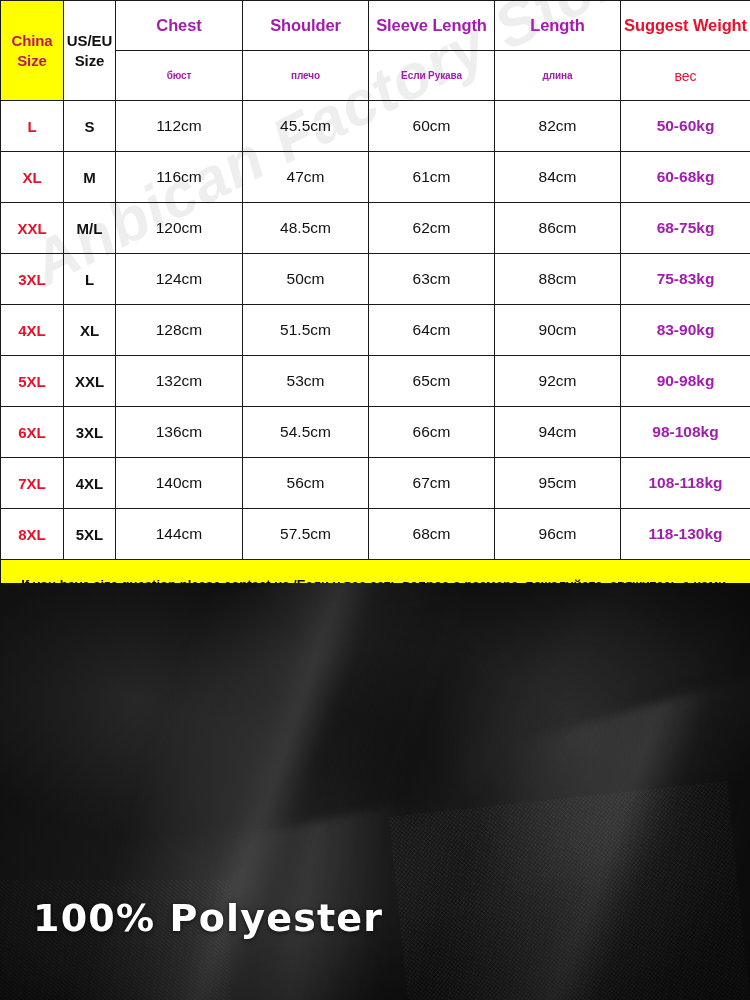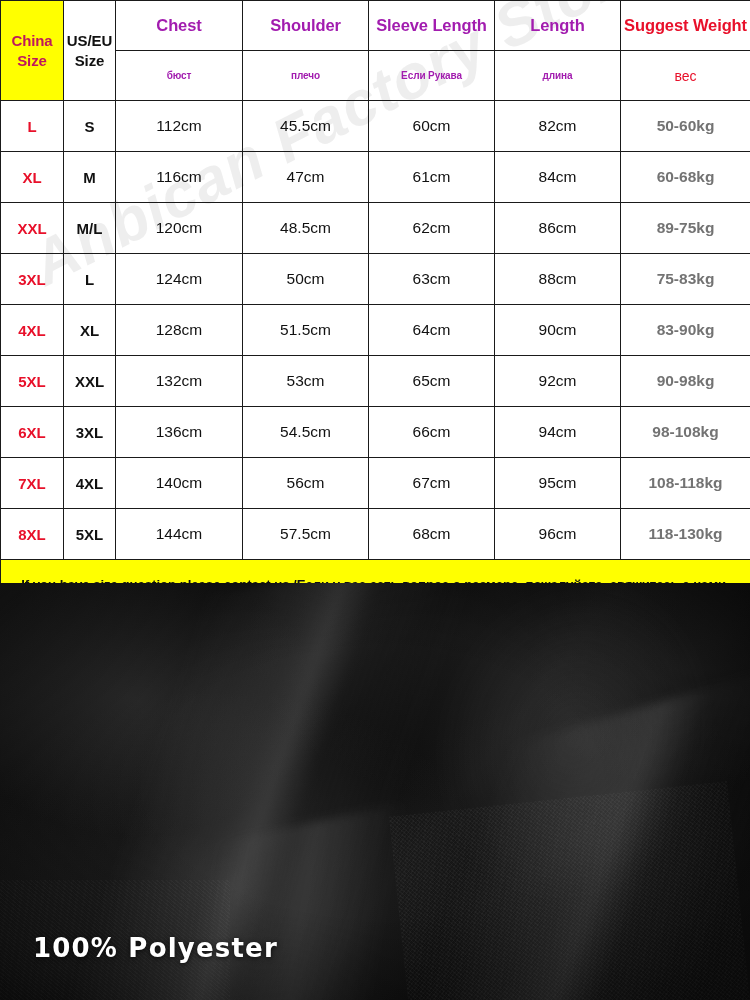--- a/index.html
+++ b/index.html
@@ -104,21 +104,21 @@
     color: #e8102a;
     font-weight: bold;
     font-size: 15px;
   }
   .data-row td.eu {
     color: #111111;
     font-weight: bold;
     font-size: 15px;
   }
   .data-row td.wt {
-    color: #737373;
+    color: #a21caf;
     font-weight: bold;
     font-size: 15.5px;
   }
 
   
   td.notice-bar {
     background: #ffff00 !important;
     height: 47px;
     font-size: 13.2px;
     font-weight: bold;
@@ -224,23 +224,23 @@
     opacity: 0.8;
   }
   .vignette {
     position: absolute;
     inset: 0;
     background: radial-gradient(ellipse 560px 330px at 50% 48%, rgba(0,0,0,0) 40%, rgba(0,0,0,0.55) 100%);
   }
   .polyester-label {
     position: absolute;
     left: 33px;
-    bottom: 37px;
+    bottom: 60px;
     font-family: "DejaVu Sans", sans-serif;
-    font-size: 26px;
+    font-size: 38px;
     font-weight: bold;
     color: #ffffff;
     letter-spacing: 1.2px;
     text-shadow: 0 1px 5px rgba(0,0,0,0.75);
     z-index: 5;
   }
 </style>
 </head>
 <body>
 
@@ -298,21 +298,21 @@
           <td>84cm</td>
           <td class="wt">60-68kg</td>
         </tr>
         <tr class="data-row">
           <td class="cn">XXL</td>
           <td class="eu">M/L</td>
           <td>120cm</td>
           <td>48.5cm</td>
           <td>62cm</td>
           <td>86cm</td>
-          <td class="wt">89-75kg</td>
+          <td class="wt">68-75kg</td>
         </tr>
         <tr class="data-row">
           <td class="cn">3XL</td>
           <td class="eu">L</td>
           <td>124cm</td>
           <td>50cm</td>
           <td>63cm</td>
           <td>88cm</td>
           <td class="wt">75-83kg</td>
         </tr>

